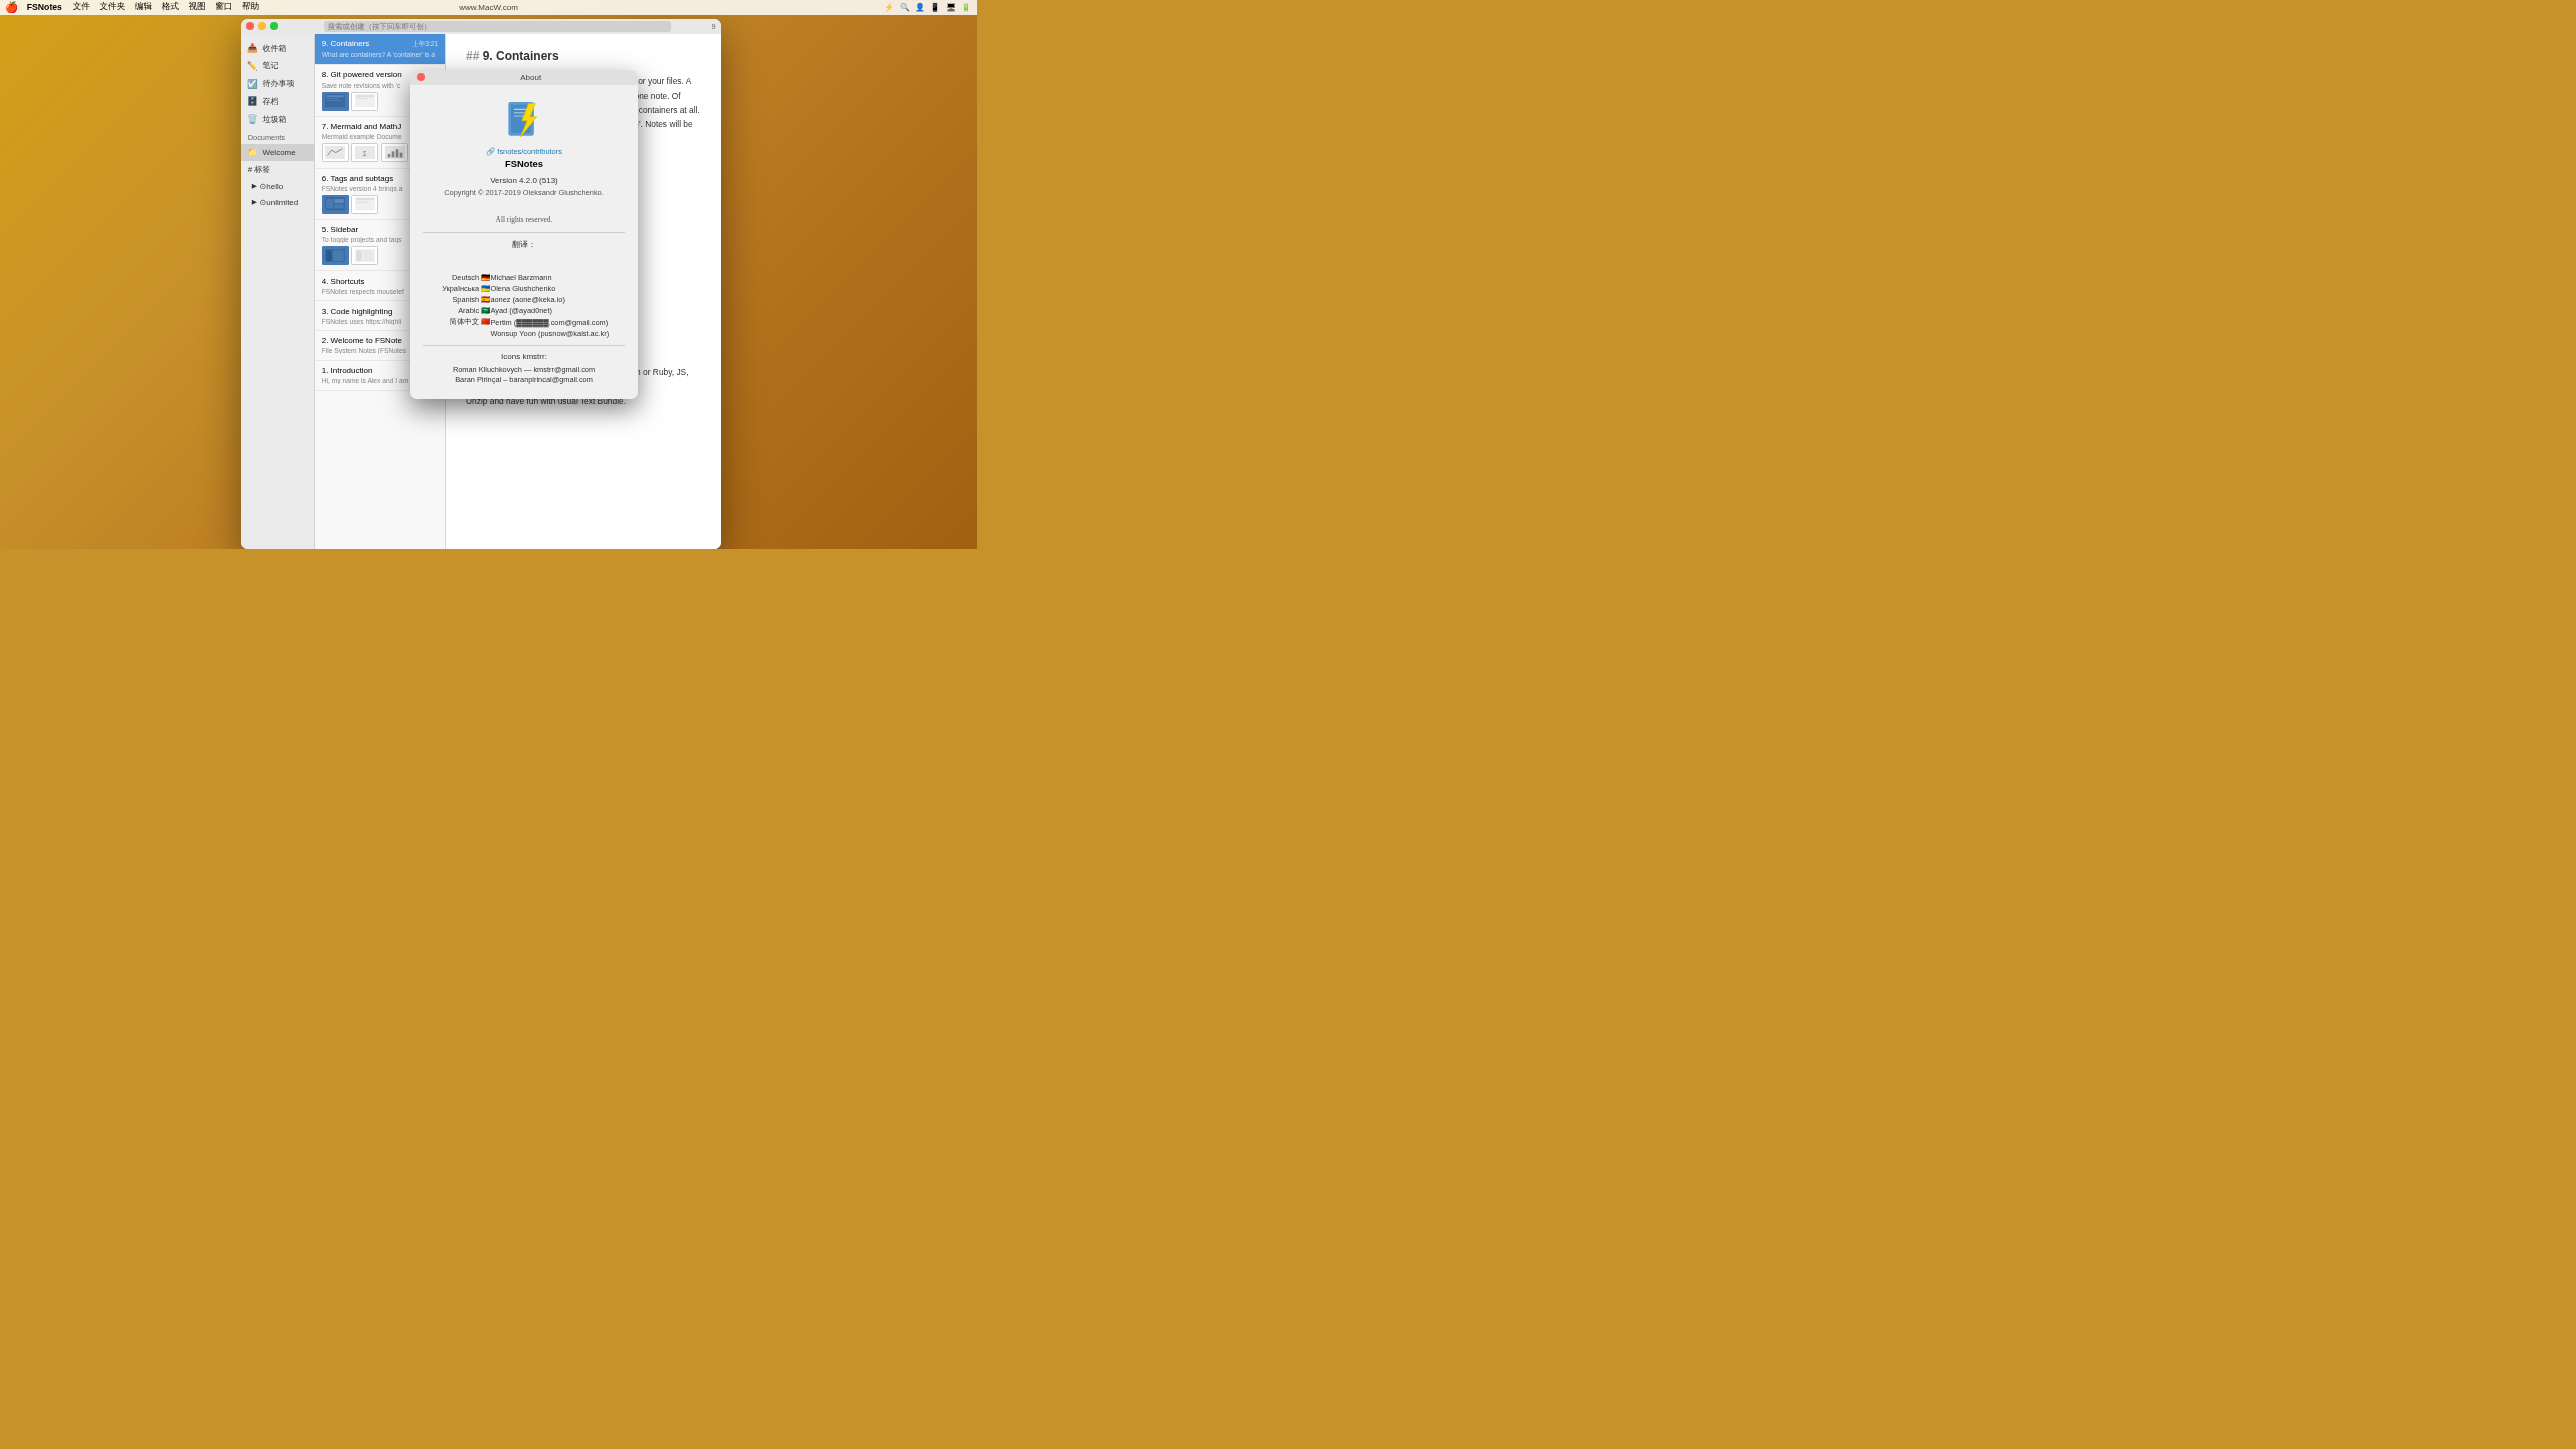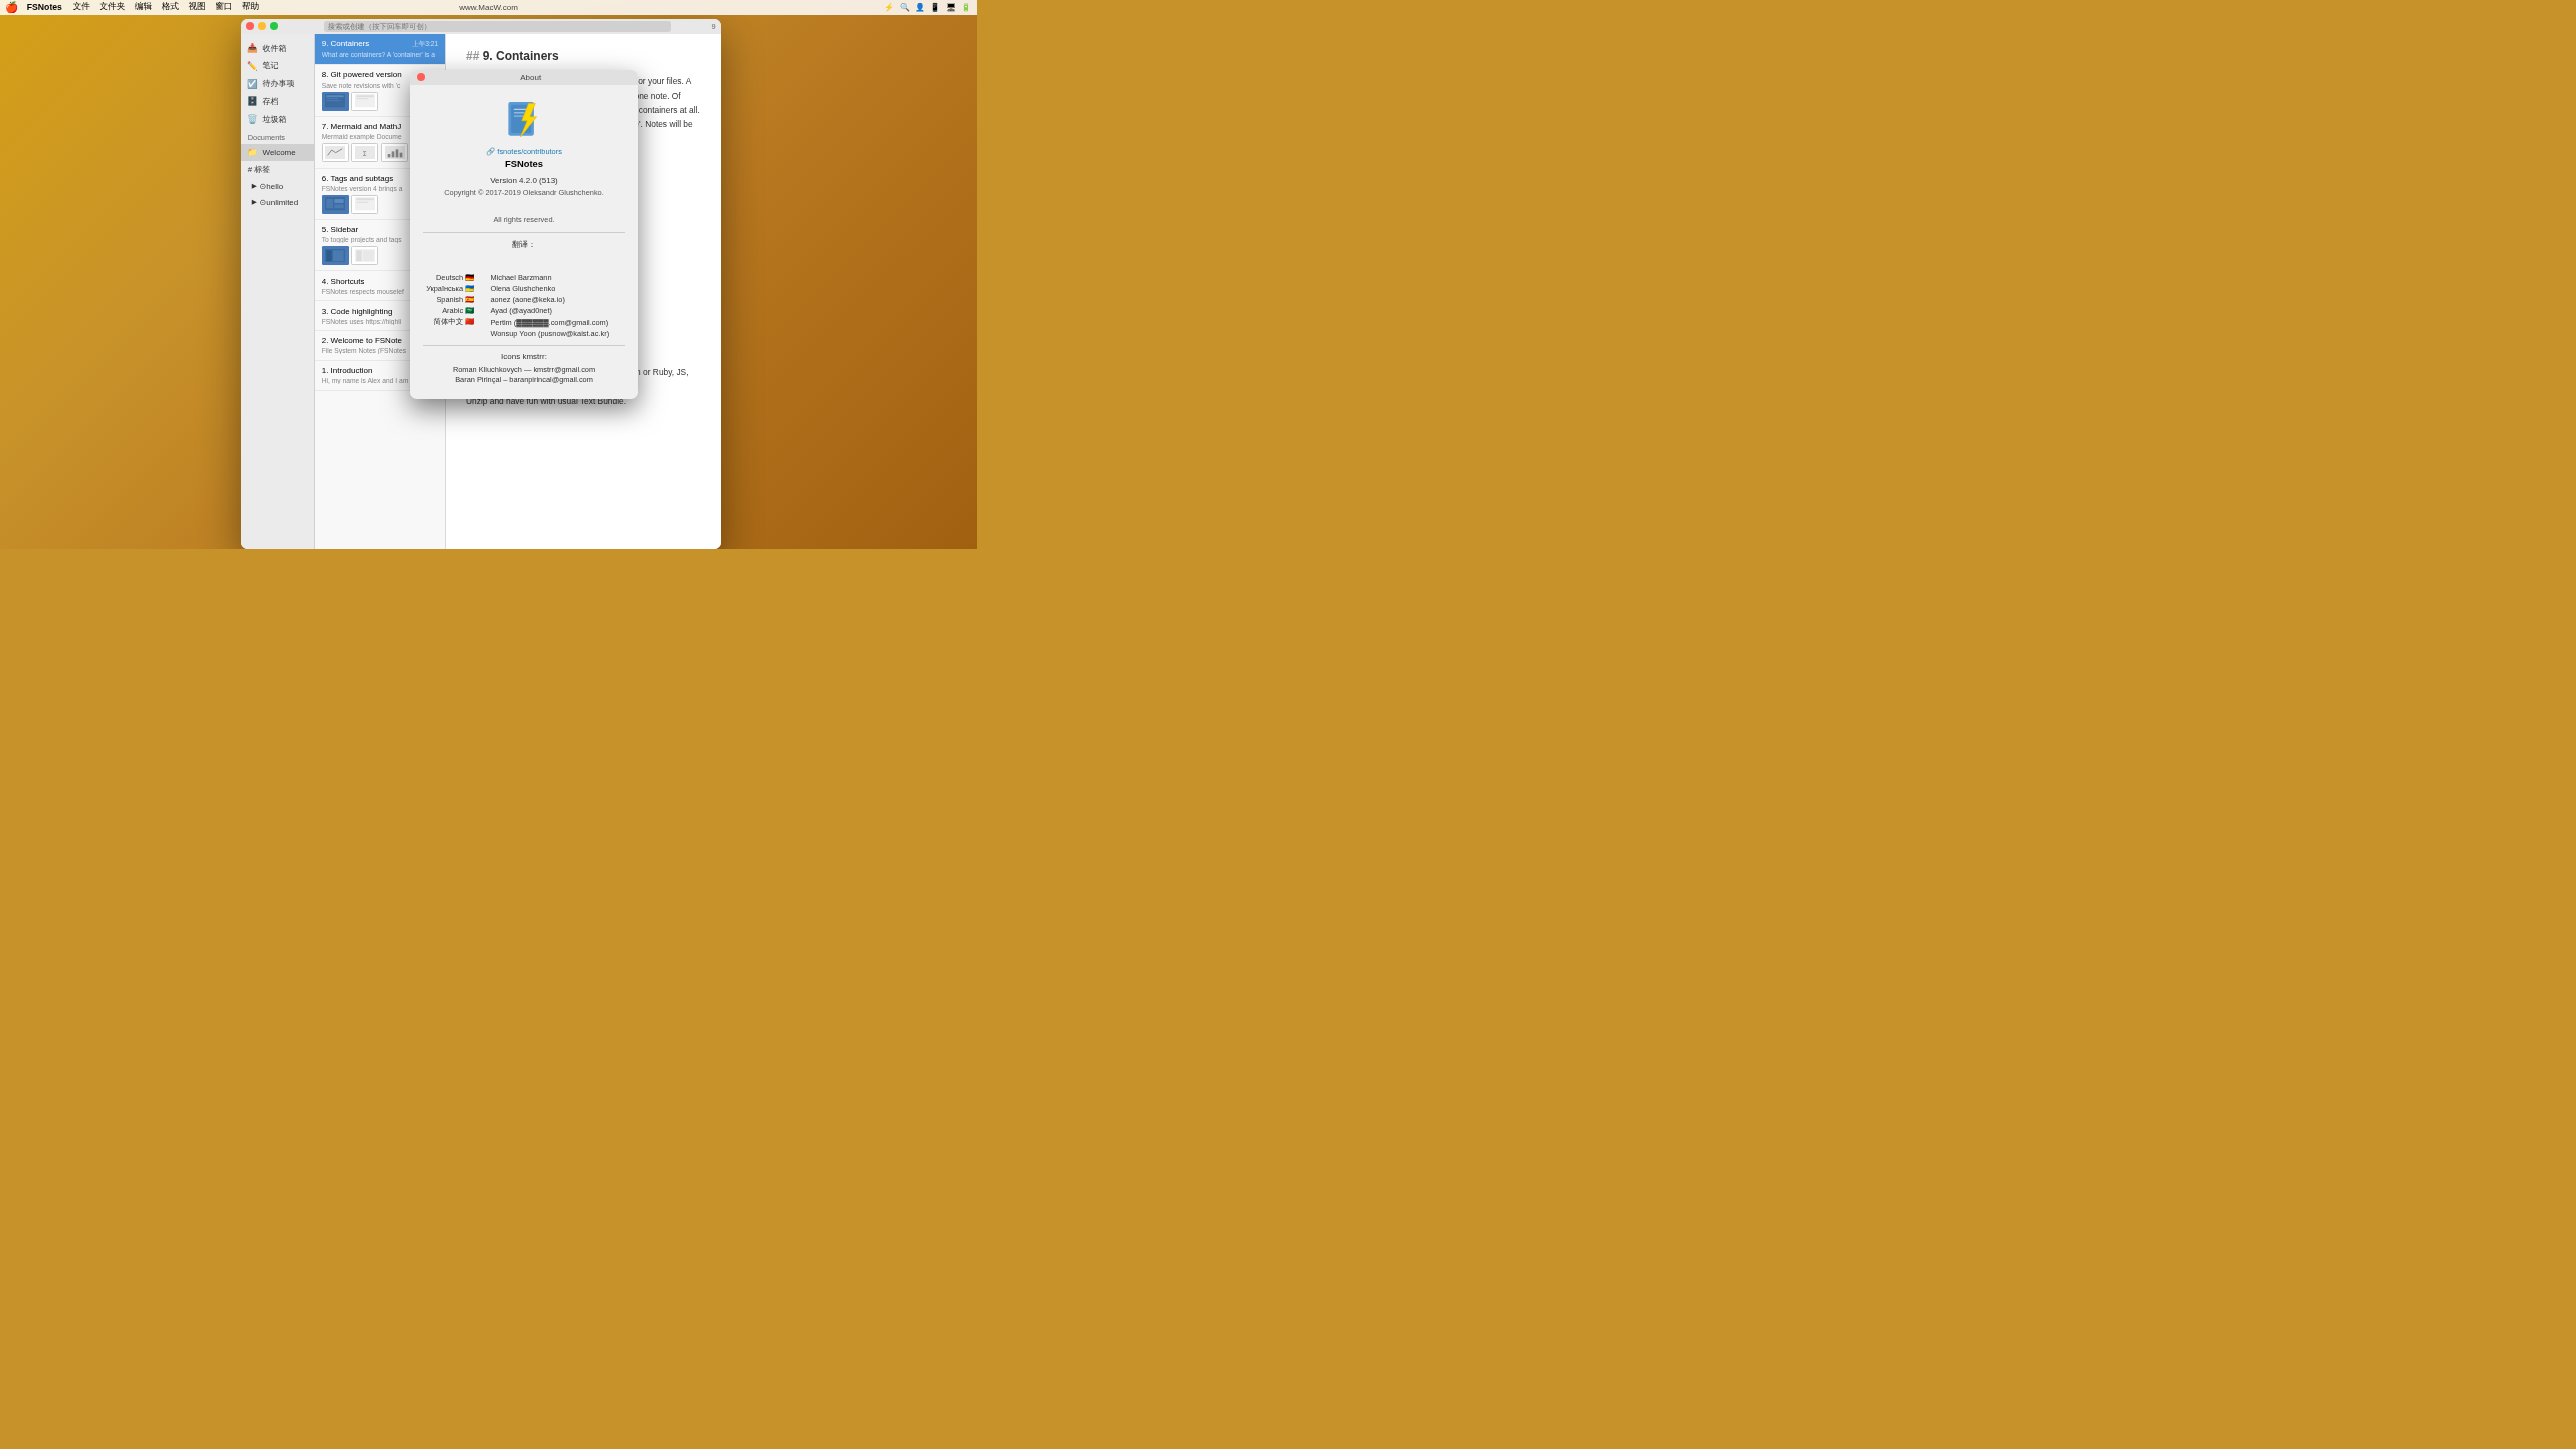--- a/index.html
+++ b/index.html
@@ -324,20 +324,21 @@
     }
     .about-copyright {
       font-size: 7.4px;
       color: #555;
       margin-bottom: 18px;
     }
     .about-rights {
       font-size: 7.4px;
       color: #555;
       margin-bottom: 8px;
+      font-family: Liberation Serif, serif;
     }
     .about-separator {
       height: 0.7px;
       background: #ccc;
       margin: 6.7px 0;
     }
     .about-section-title {
       font-size: 8px;
       color: #333;
       margin-bottom: 23px;
@@ -349,21 +350,21 @@
       margin-bottom: 6.7px;
     }
     .translator-row {
       display: flex;
       align-items: center;
       font-size: 7.4px;
     }
     .translator-lang {
       width: 67px;
       text-align: right;
-      padding-right: 16px;
+      padding-right: 0;
       color: #333;
     }
     .translator-name {
       color: #333;
       text-align: right;
     }
     .icons-section {
       text-align: center;
     }
     .icons-title {

